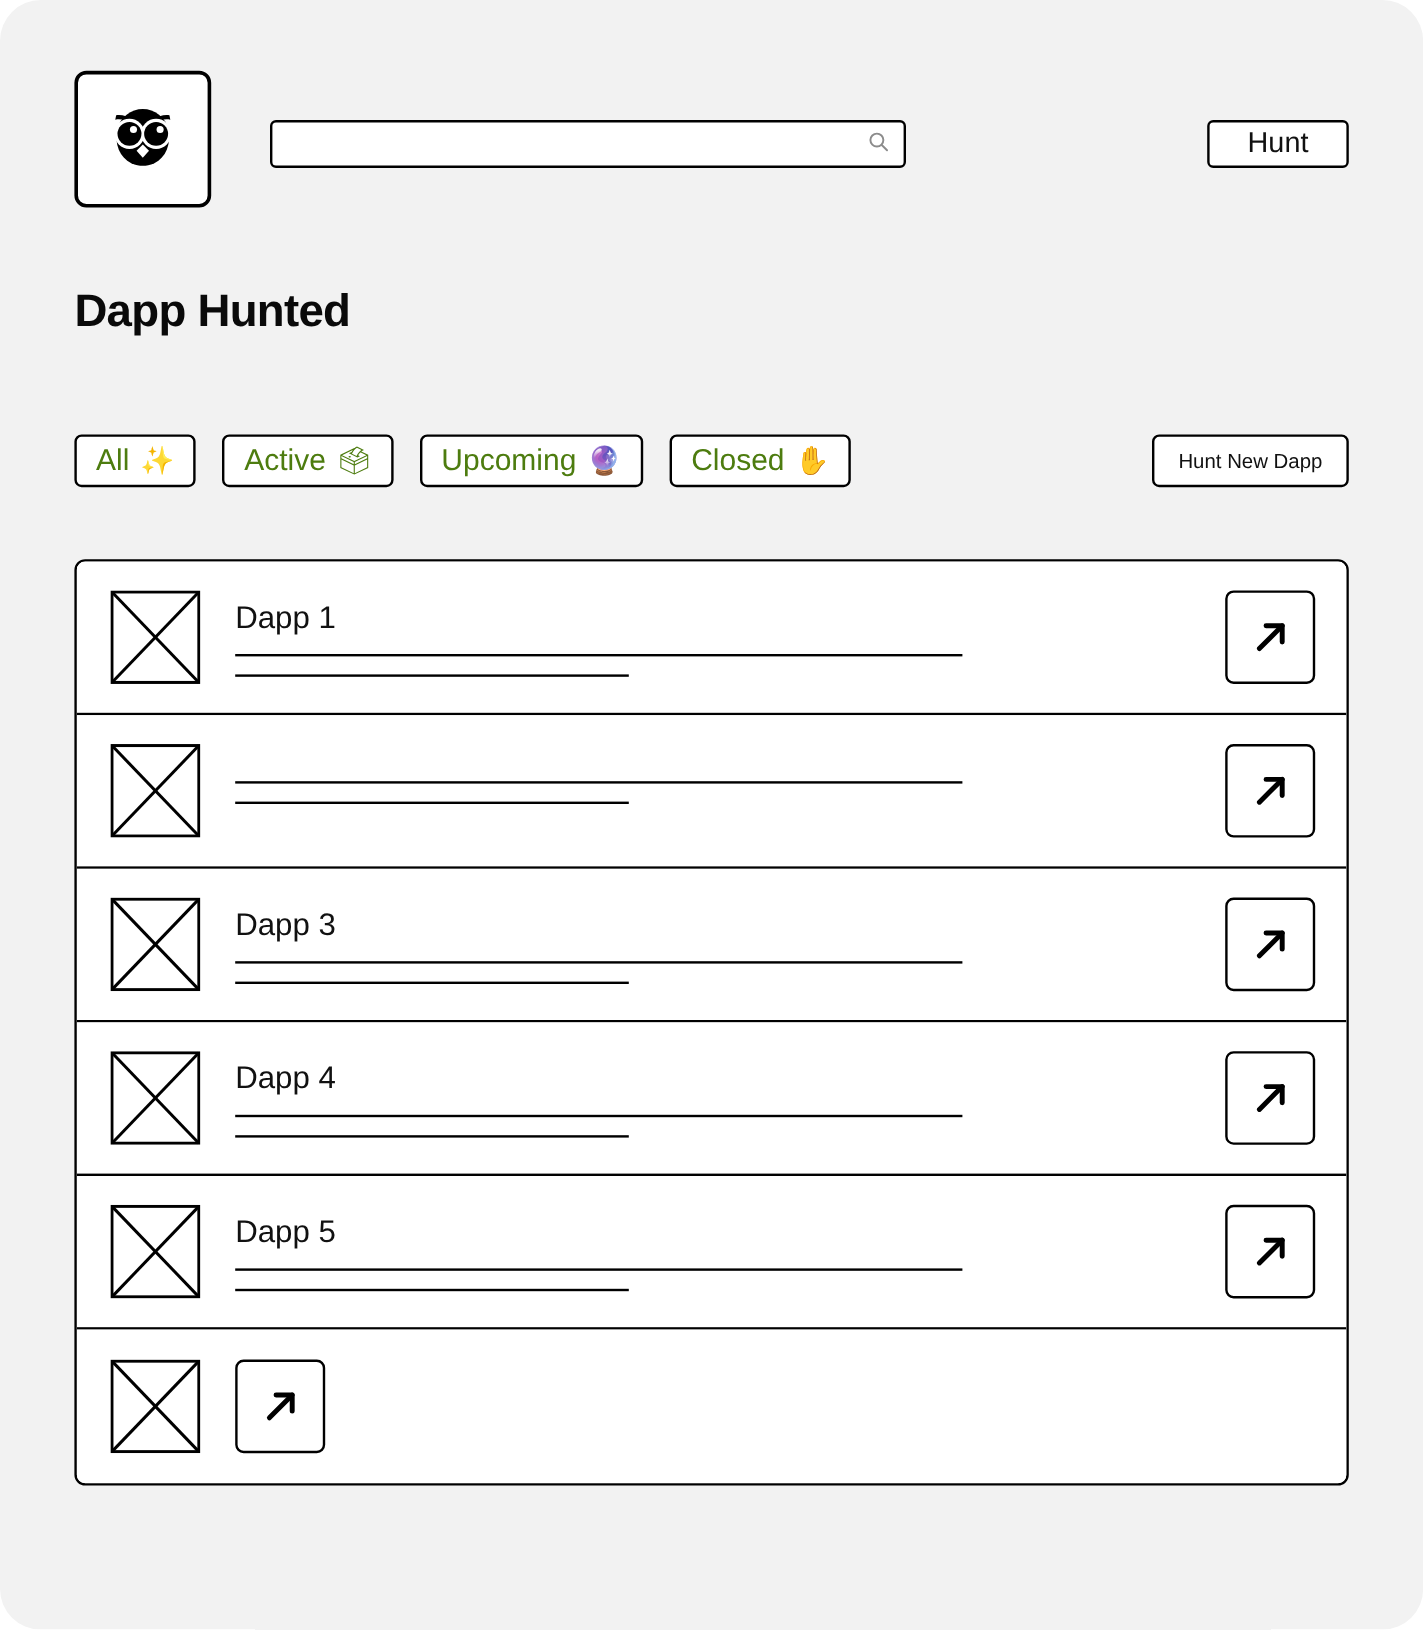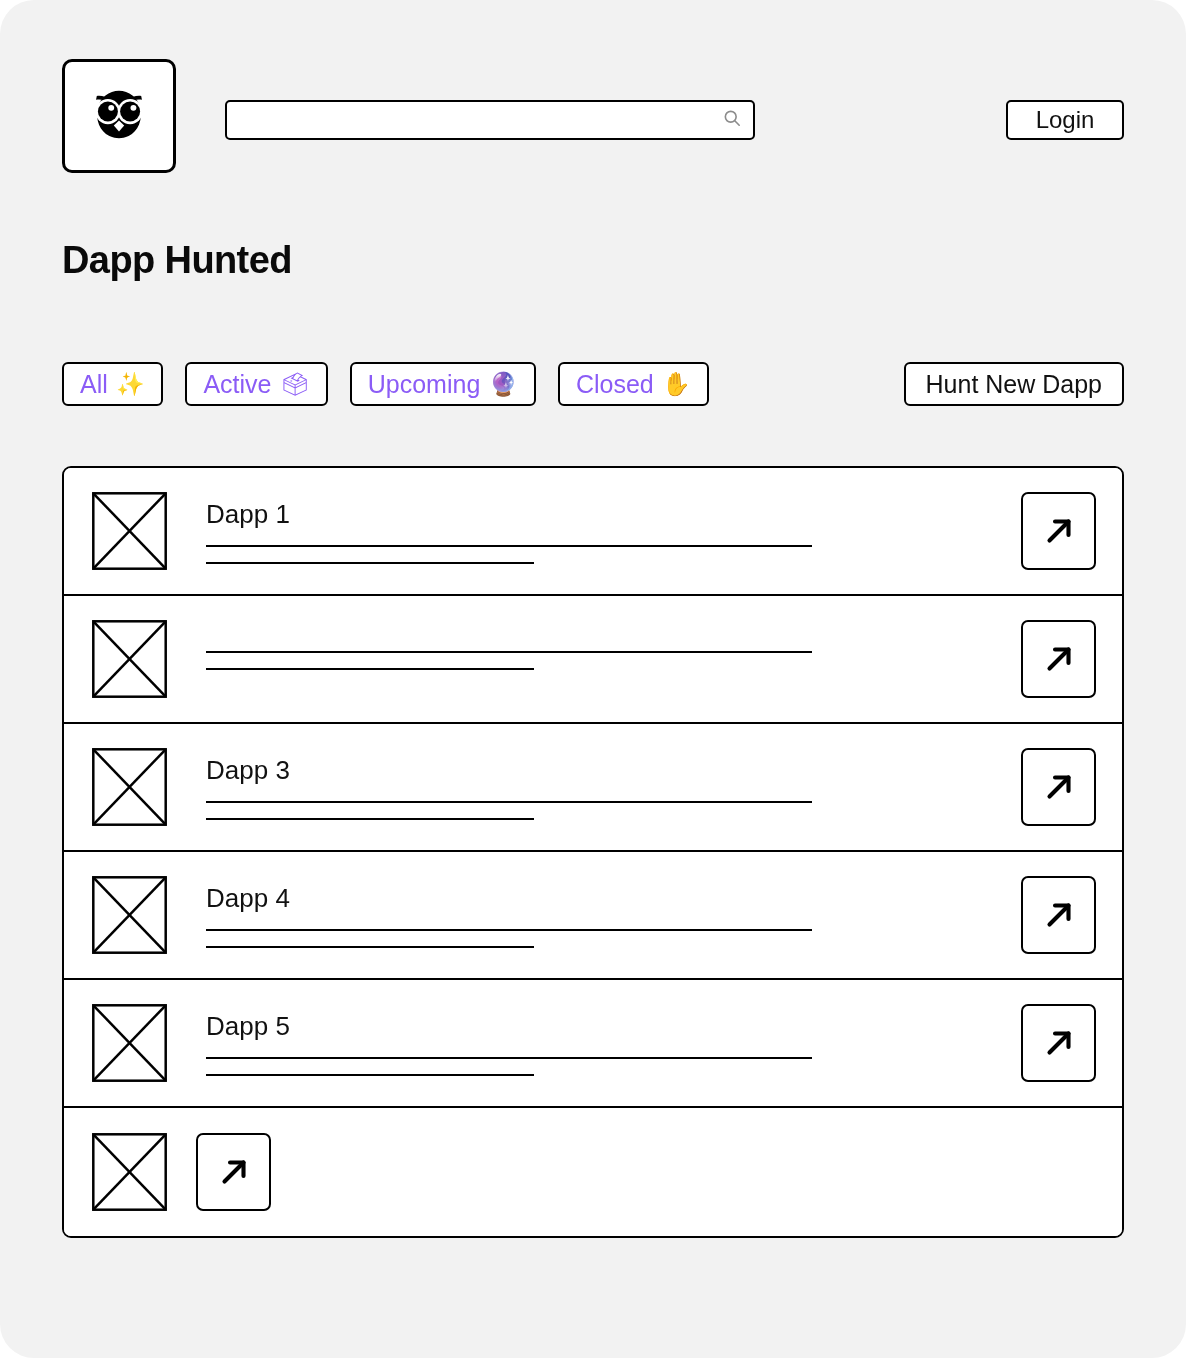--- a/index.html
+++ b/index.html
@@ -119,39 +119,39 @@
     gap: 22px;
   }
   .chip {
     height: 44px;
     padding: 0 16px;
     background: #ffffff;
     border: 2.5px solid #000000;
     border-radius: 6px;
     font-family: "Liberation Sans", sans-serif;
     font-size: 25px;
-    color: #8b5cf6;
+    color: #4d7c0f;
     line-height: 1;
     display: inline-flex;
     align-items: center;
     gap: 9px;
     white-space: nowrap;
     cursor: pointer;
   }
   .chip .emoji { font-size: 23px; line-height: 1; }
 
   .hunt-btn {
     margin-left: auto;
     height: 44px;
     padding: 0 20px;
     background: #ffffff;
     border: 2.5px solid #000000;
     border-radius: 6px;
     font-family: "Liberation Sans", sans-serif;
-    font-size: 25px;
+    font-size: 17px;
     color: #111111;
     line-height: 1;
     display: inline-flex;
     align-items: center;
     justify-content: center;
     white-space: nowrap;
     cursor: pointer;
   }
 
   
@@ -184,21 +184,20 @@
   }
   .thumb svg { display: block; }
 
   .row-body {
     flex: 1 1 auto;
     min-width: 0;
     display: flex;
     flex-direction: column;
     gap: 0;
     padding-top: 2px;
-    margin-left: 10px;
   }
   .row-title {
     font-size: 26px;
     color: #111111;
     line-height: 1.12;
     margin-bottom: 16px;
   }
   .bar {
     height: 0;
     border-top: 2.5px solid #000000;
@@ -259,21 +258,21 @@
         <input class="search-input" type="text" value="" placeholder="" style="">
         <span class="search-icon">
           <svg width="18" height="18" viewBox="0 0 20 20" aria-hidden="true">
             <circle cx="8.6" cy="8.6" r="6" fill="none" stroke="#8c8c8c" stroke-width="1.8"></circle>
             <line x1="13.1" y1="13.1" x2="18" y2="18" stroke="#8c8c8c" stroke-width="1.8" stroke-linecap="round"></line>
           </svg>
         </span>
       </div>
     </div>
 
-    <button class="login-btn">Login</button>
+    <button class="login-btn">Hunt</button>
   </div>
 
   <h1 class="page-title">Dapp Hunted</h1>
 
   <div class="filter-row">
 
     <button class="chip">
       <span>All</span>
       <span class="emoji">✨</span>
     </button>

